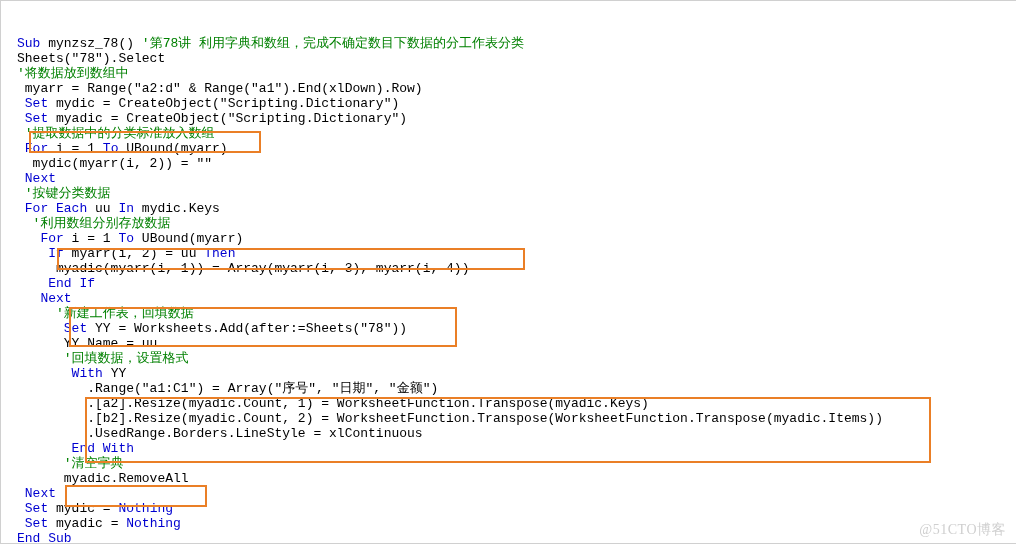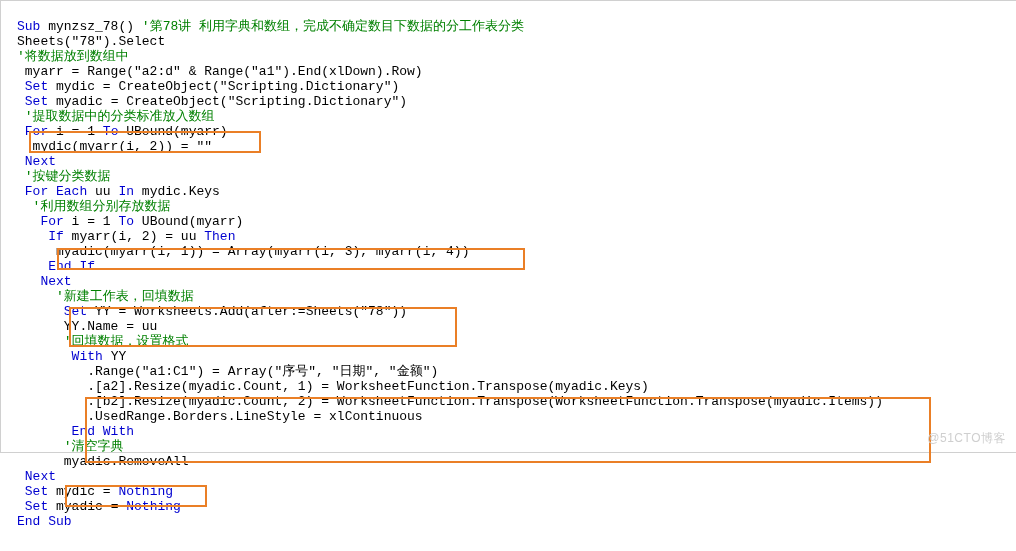--- a/index.html
+++ b/index.html
@@ -8,24 +8,24 @@
     width: 1016px;
     height: 551px;
     background: #ffffff;
     font-family: "Microsoft YaHei", "SimSun", Consolas, monospace;
     font-size: 13px;
     line-height: 15px;
     overflow: hidden;
   }
   .code-area {
     position: relative;
-    padding: 3px 4px 3px 16px;
+    padding: 20px 4px 3px 16px;
     border: 1px solid #d0d0d0;
     border-right: none;
-    height: 453px;
+    height: 544px;
     box-sizing: border-box;
     white-space: pre;
     font-family: Consolas, "Courier New", monospace;
   }
   .kw { color: #0000d0; }
   .cm { color: #008000; }
   .pl { color: #000000; }
 
   
   .hl {
@@ -39,22 +39,22 @@
   .hl2 { left: 56px;  top: 247px; width: 468px; height: 22px; }
   .hl3 { left: 68px;  top: 306px; width: 388px; height: 40px; }
   .hl4 { left: 84px;  top: 396px; width: 846px; height: 66px; }
   .hl5 { left: 64px;  top: 484px; width: 142px; height: 22px; }
 
   .watermark {
     position: absolute;
     right: 10px;
     bottom: 6px;
     color: #cfcfcf;
-    font-size: 12px;
-    font-family: Liberation Sans, sans-serif;
+    font-size: 14px;
+    font-family: Liberation Serif, serif;
     letter-spacing: 0.5px;
     user-select: none;
   }
 </style>
 </head>
 <body>
 
 <div class="code-area">
 <span><span class="kw">Sub</span><span class="pl"> mynzsz_78() </span><span class="cm">'第78讲 利用字典和数组，完成不确定数目下数据的分工作表分类</span></span>
 <span class="pl">Sheets("78").Select</span>

